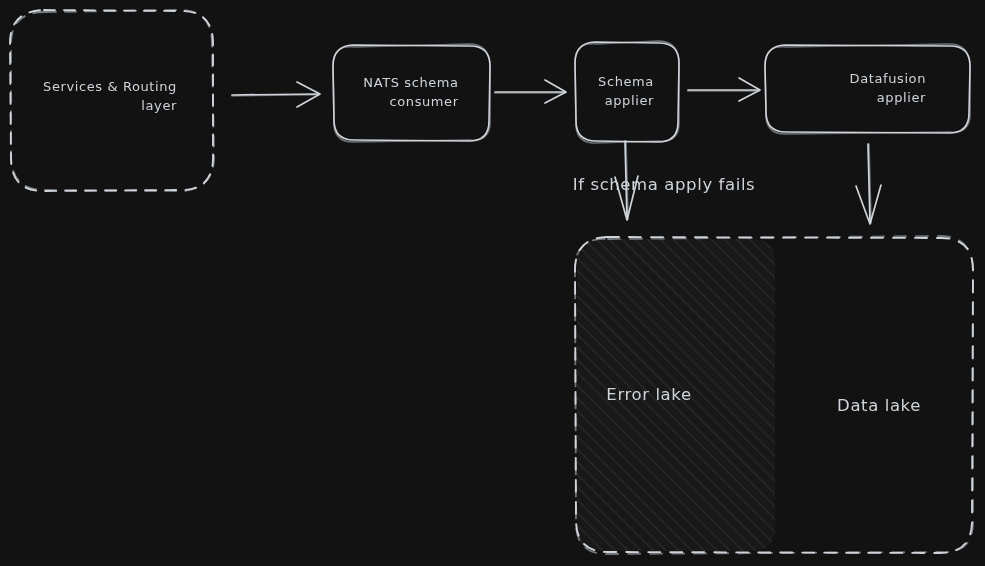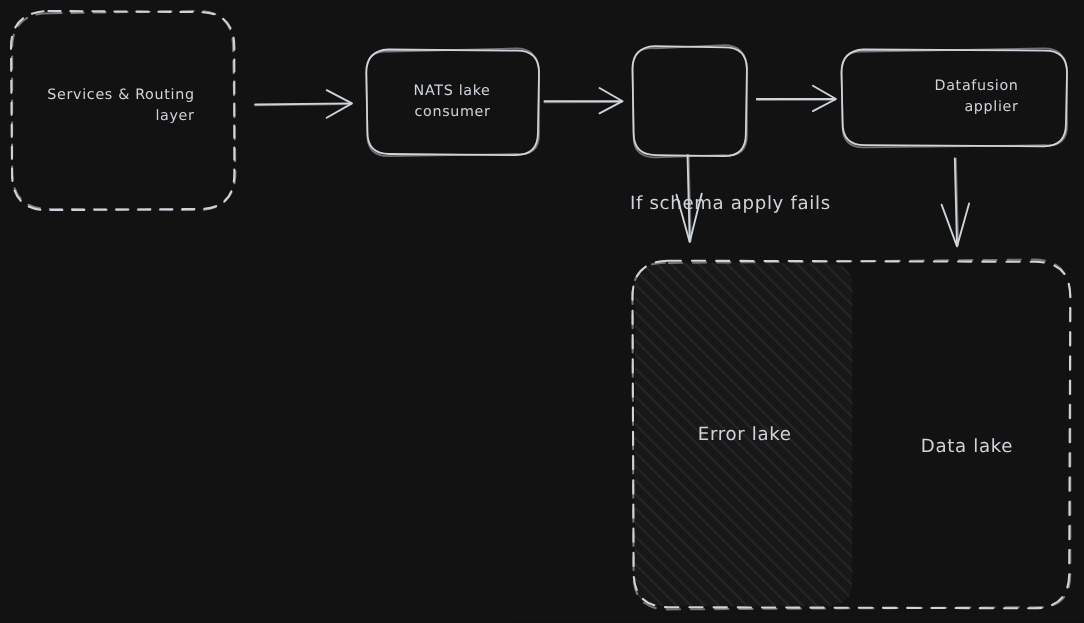--- a/index.html
+++ b/index.html
@@ -132,29 +132,31 @@
     <g fill="none" stroke="#ced4da" stroke-width="1.7" stroke-linecap="round" stroke-linejoin="round">
       <path d="M 868 144 L 870 223"></path>
       <path d="M 869 144 L 871 223" opacity="0.45"></path>
       <path d="M 856 186 L 870 224 L 881 185"></path>
     </g>
   </svg>
 
   <div class="node-label" style="left:110px; top:97px;">Services &amp; Routing
 layer</div>
 
-  <div class="node-label" style="left:411px; top:93px;">NATS lake
+  <div class="node-label" style="left:411px; top:93px;">NATS schema
 consumer</div>
 
+  <div class="node-label" style="left:626px; top:92px;">Schema
+applier</div>
 
   <div class="node-label" style="left:867px; top:89px;">Datafusion applier</div>
 
   <div class="edge-label" style="left:632px; top:185px;">If schema apply fails</div>
 
-  <div class="zone-label" style="left:677px; top:395px;">Error lake</div>
+  <div class="zone-label" style="left:649px; top:395px;">Error lake</div>
 
   <div class="zone-label" style="left:879px; top:406px;">Data lake</div>
 
   <div class="hit" style="left:10px; top:10px; width:204px; height:181px;"></div>
   <div class="hit" style="left:333px; top:45px; width:157px; height:96px;"></div>
   <div class="hit" style="left:575px; top:42px; width:104px; height:100px;"></div>
   <div class="hit" style="left:765px; top:45px; width:205px; height:88px;"></div>
   <div class="hit" style="left:577px; top:239px; width:198px; height:312px;"></div>
   <div class="hit" style="left:775px; top:239px; width:196px; height:312px;"></div>
 

